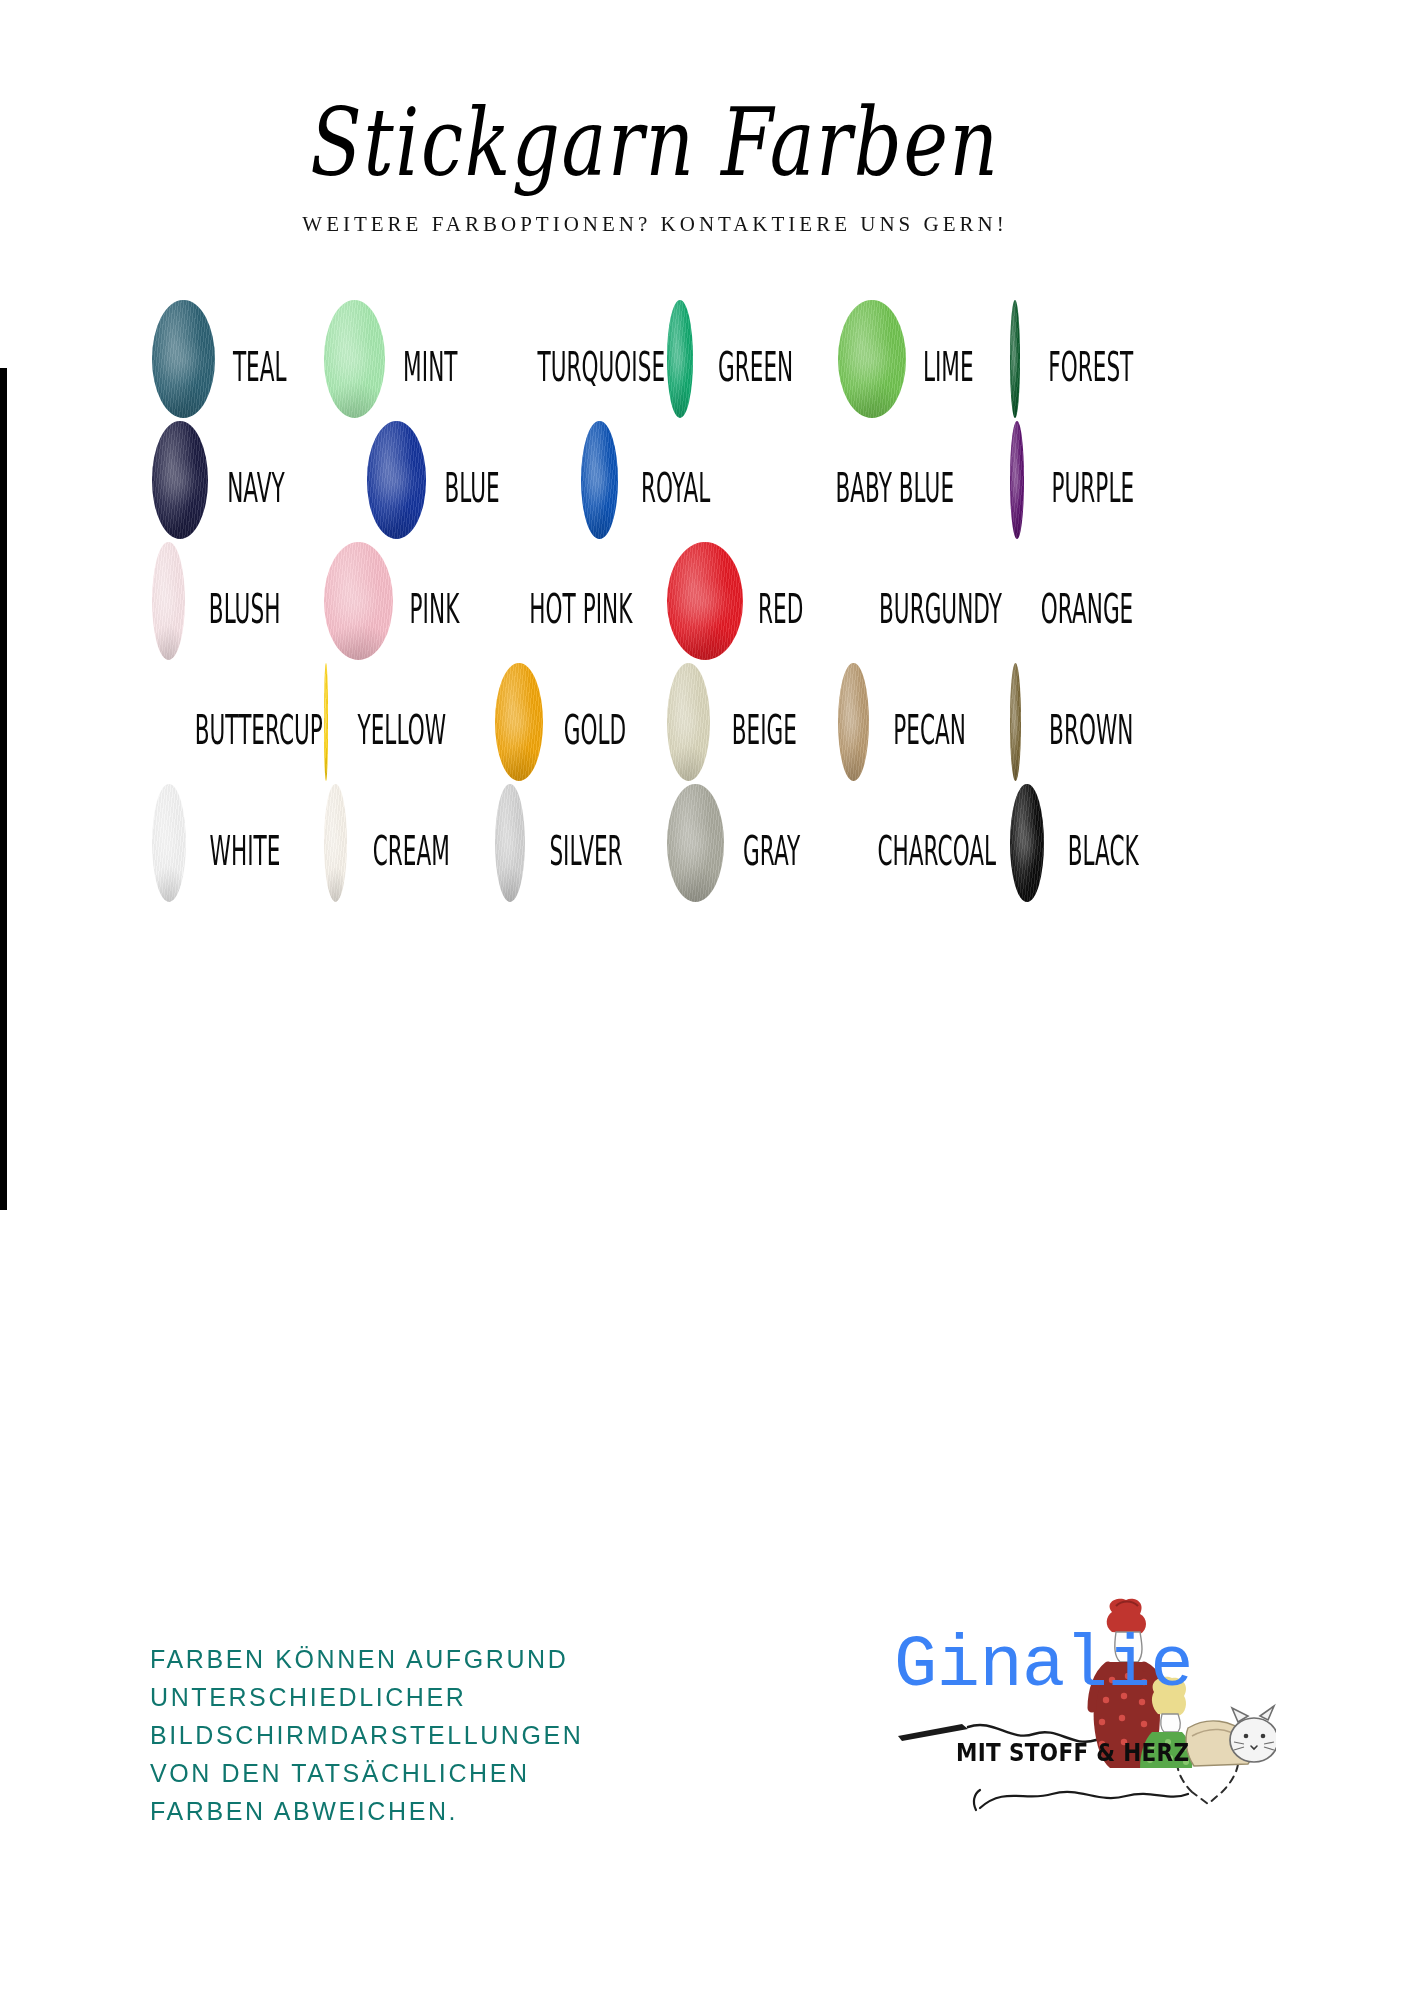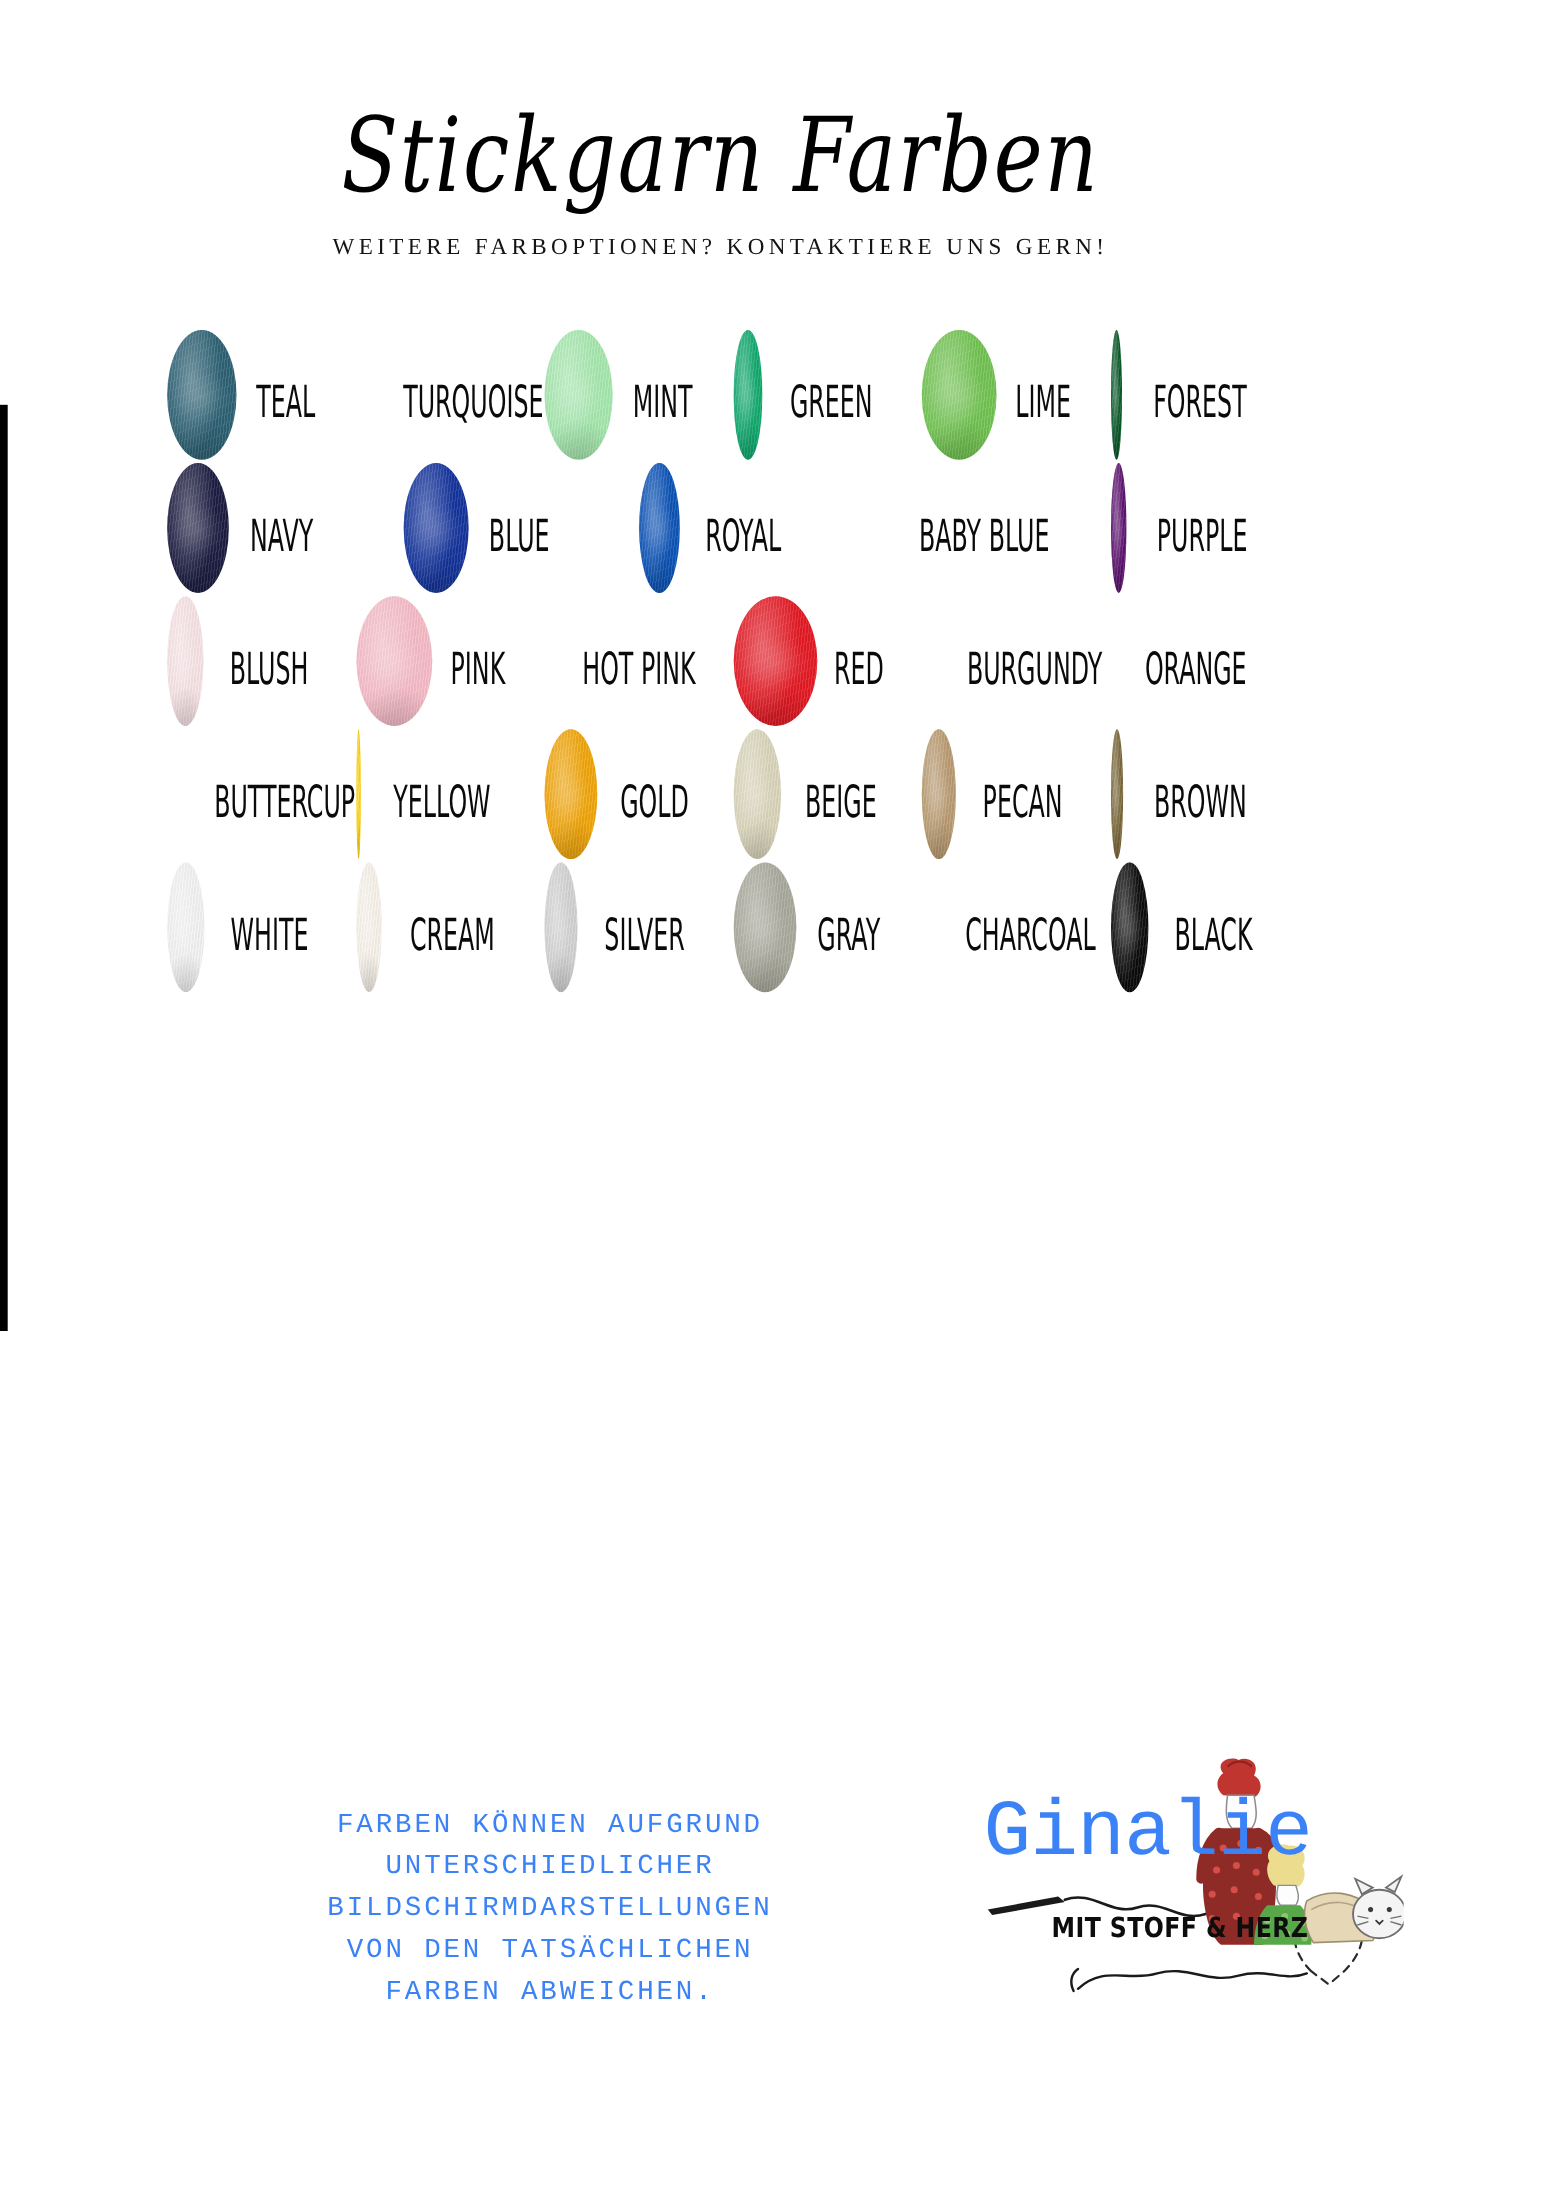--- a/index.html
+++ b/index.html
@@ -125,26 +125,25 @@
     position: absolute;
     left: 0px;
     top: 1640px;
     width: 1414px;
     display: flex;
     align-items: flex-start;
   }
   #disclaimer {
     width: 700px;
     margin-left: 150px;
-    text-align: center;
-    font-family: Liberation Mono, monospace;
+    font-family: Liberation Sans, sans-serif;
     font-size: 25px;
     line-height: 1.52;
     letter-spacing: 2.6px;
-    color: #3b82f6;
+    color: #0f766e;
   }
   #logo {
     position: relative;
     width: 400px;
     margin-left: 26px;
     margin-top: -44px;
     height: 230px;
   }
   #logo-wordmark {
     position: absolute;
@@ -186,26 +185,26 @@
   <div id="subtitle">WEITERE FARBOPTIONEN? KONTAKTIERE UNS GERN!</div>
 </div>
 
 <div id="grid">
     <div class="grid-row">
       <div class="swatch-cell">
         <div class="spool" style="background: rgb(46, 98, 116);"></div>
         <div class="swatch-label">TEAL</div>
       </div>
       <div class="swatch-cell">
+        <div class="spool" style="background: rgb(166, 231, 174);"></div>
+        <div class="swatch-label">MINT</div>
+      </div>
+      <div class="swatch-cell">
         <div class="spool" style="background: rgb(29, 191, 193);"></div>
         <div class="swatch-label">TURQUOISE</div>
-      </div>
-      <div class="swatch-cell">
-        <div class="spool" style="background: rgb(166, 231, 174);"></div>
-        <div class="swatch-label">MINT</div>
       </div>
       <div class="swatch-cell">
         <div class="spool" style="background: rgb(20, 169, 111);"></div>
         <div class="swatch-label">GREEN</div>
       </div>
       <div class="swatch-cell">
         <div class="spool" style="background: rgb(114, 195, 82);"></div>
         <div class="swatch-label">LIME</div>
       </div>
       <div class="swatch-cell">

